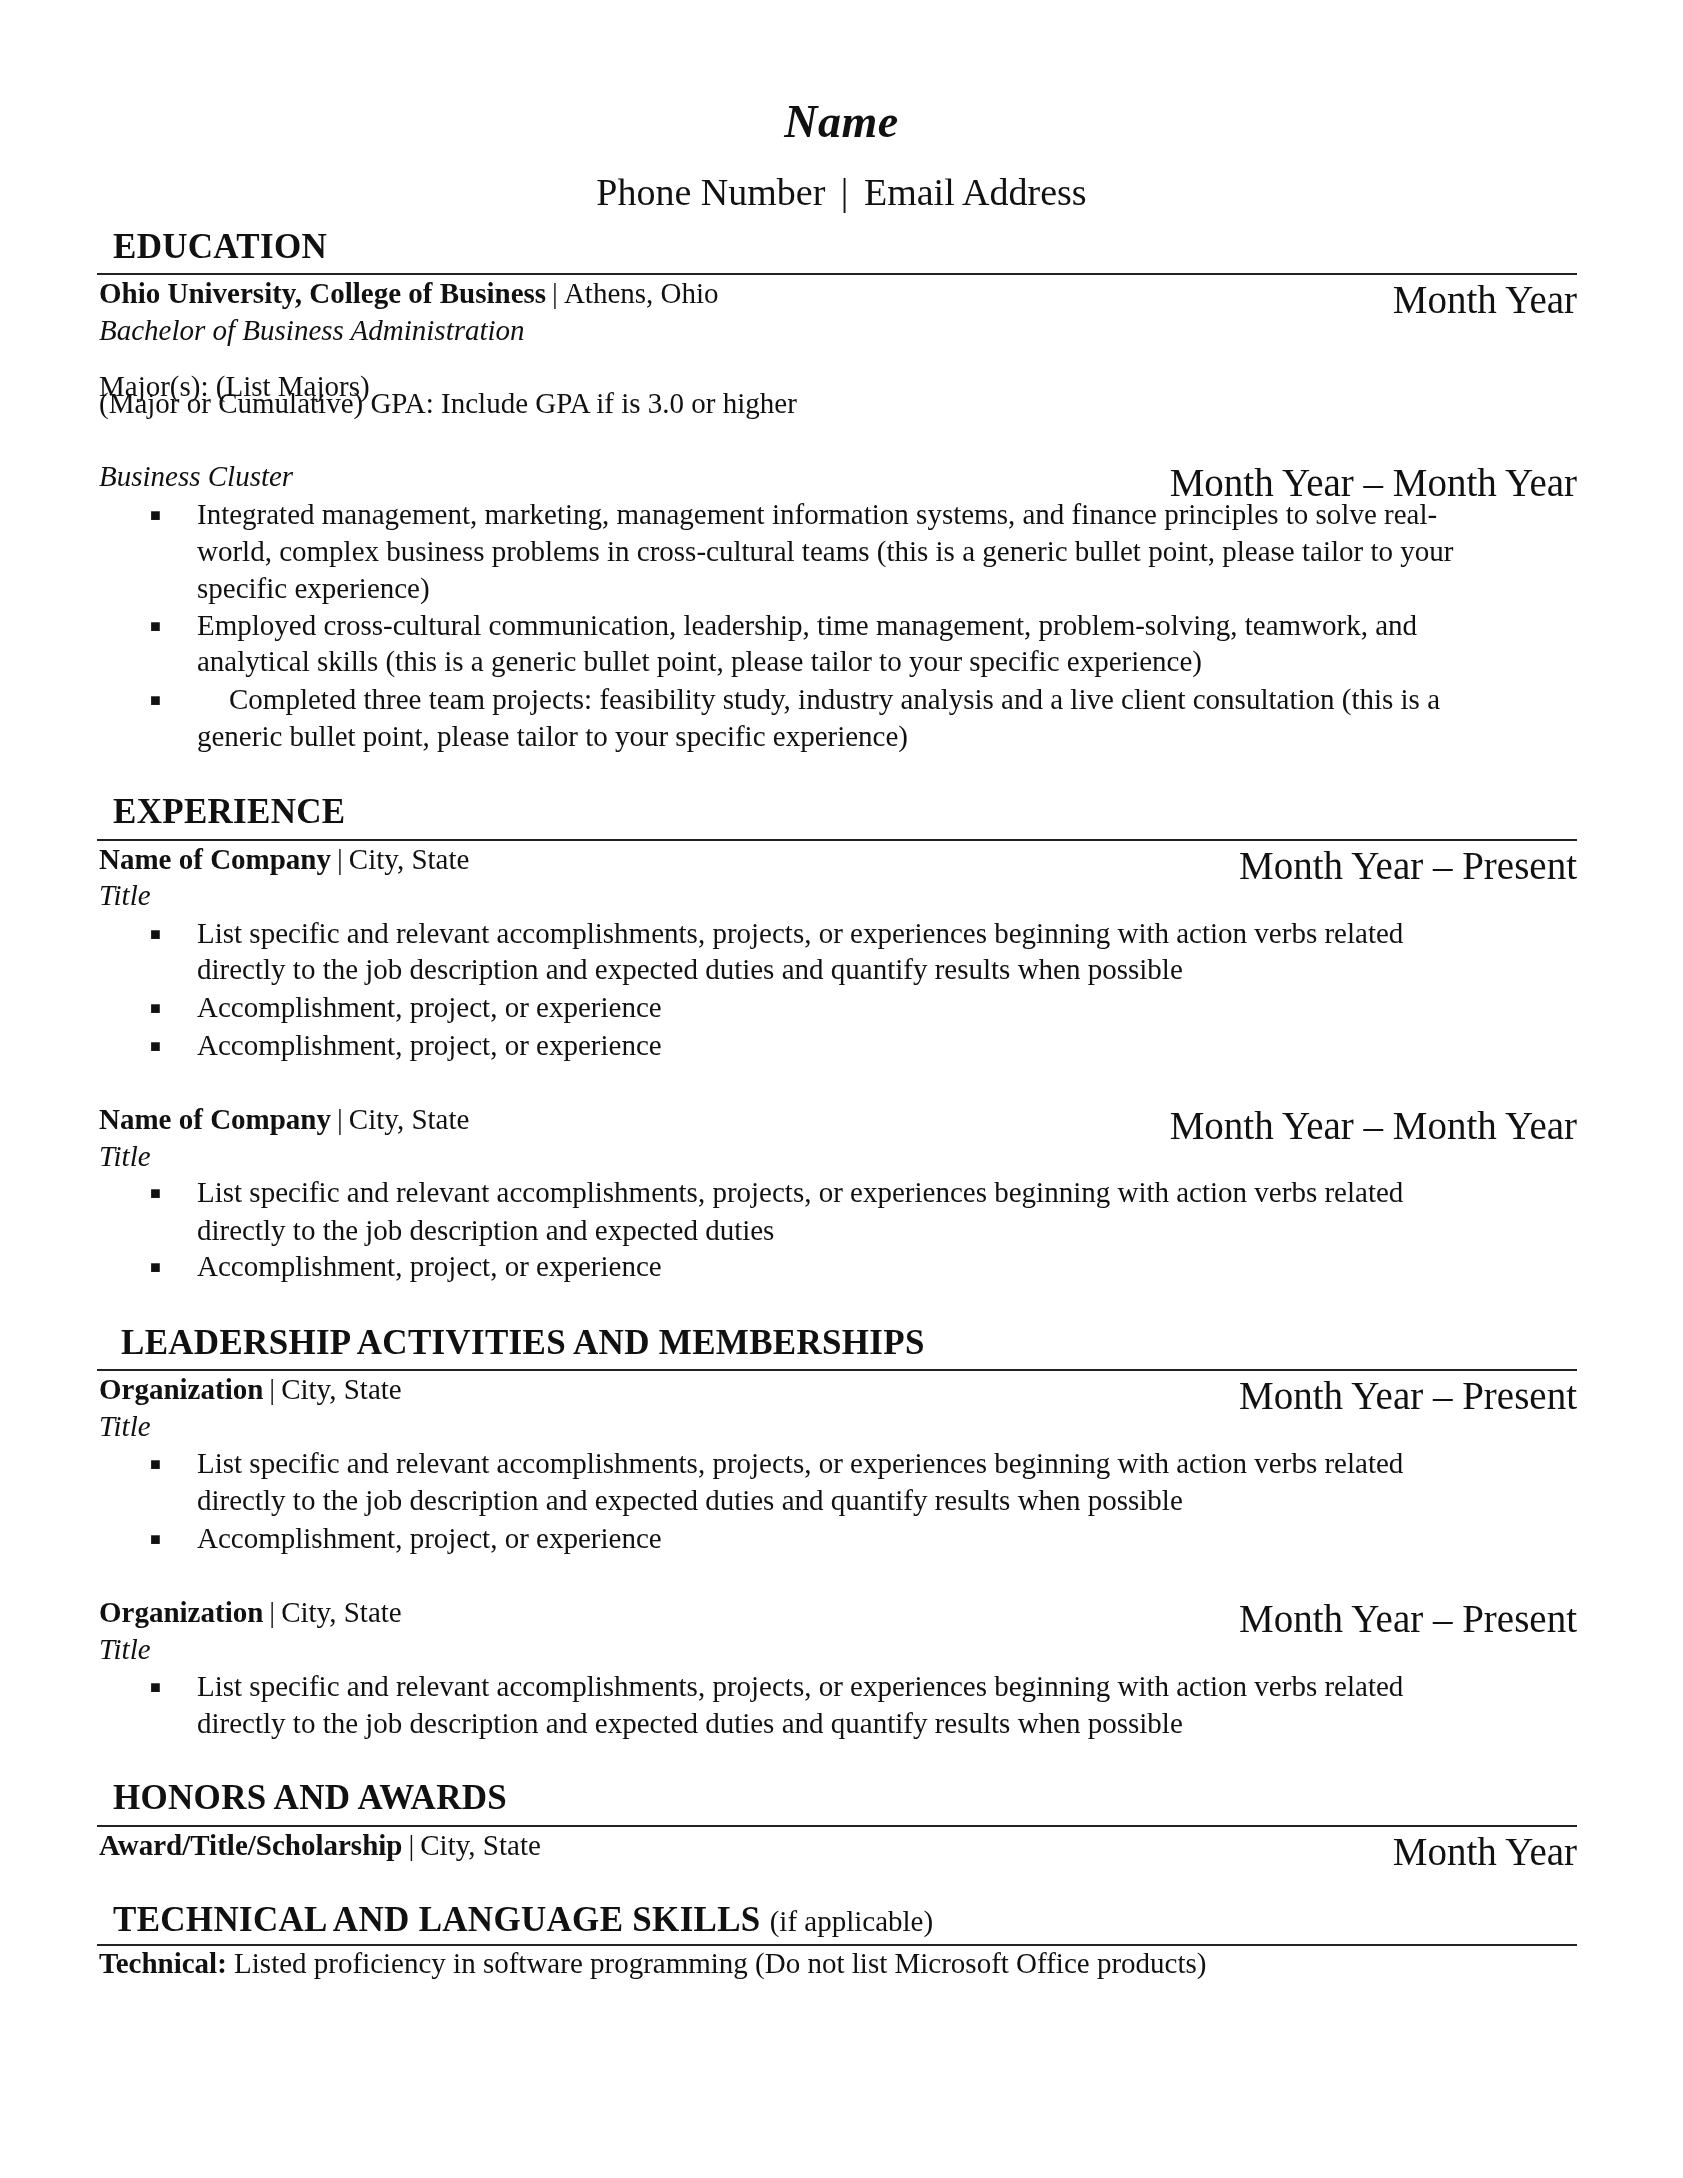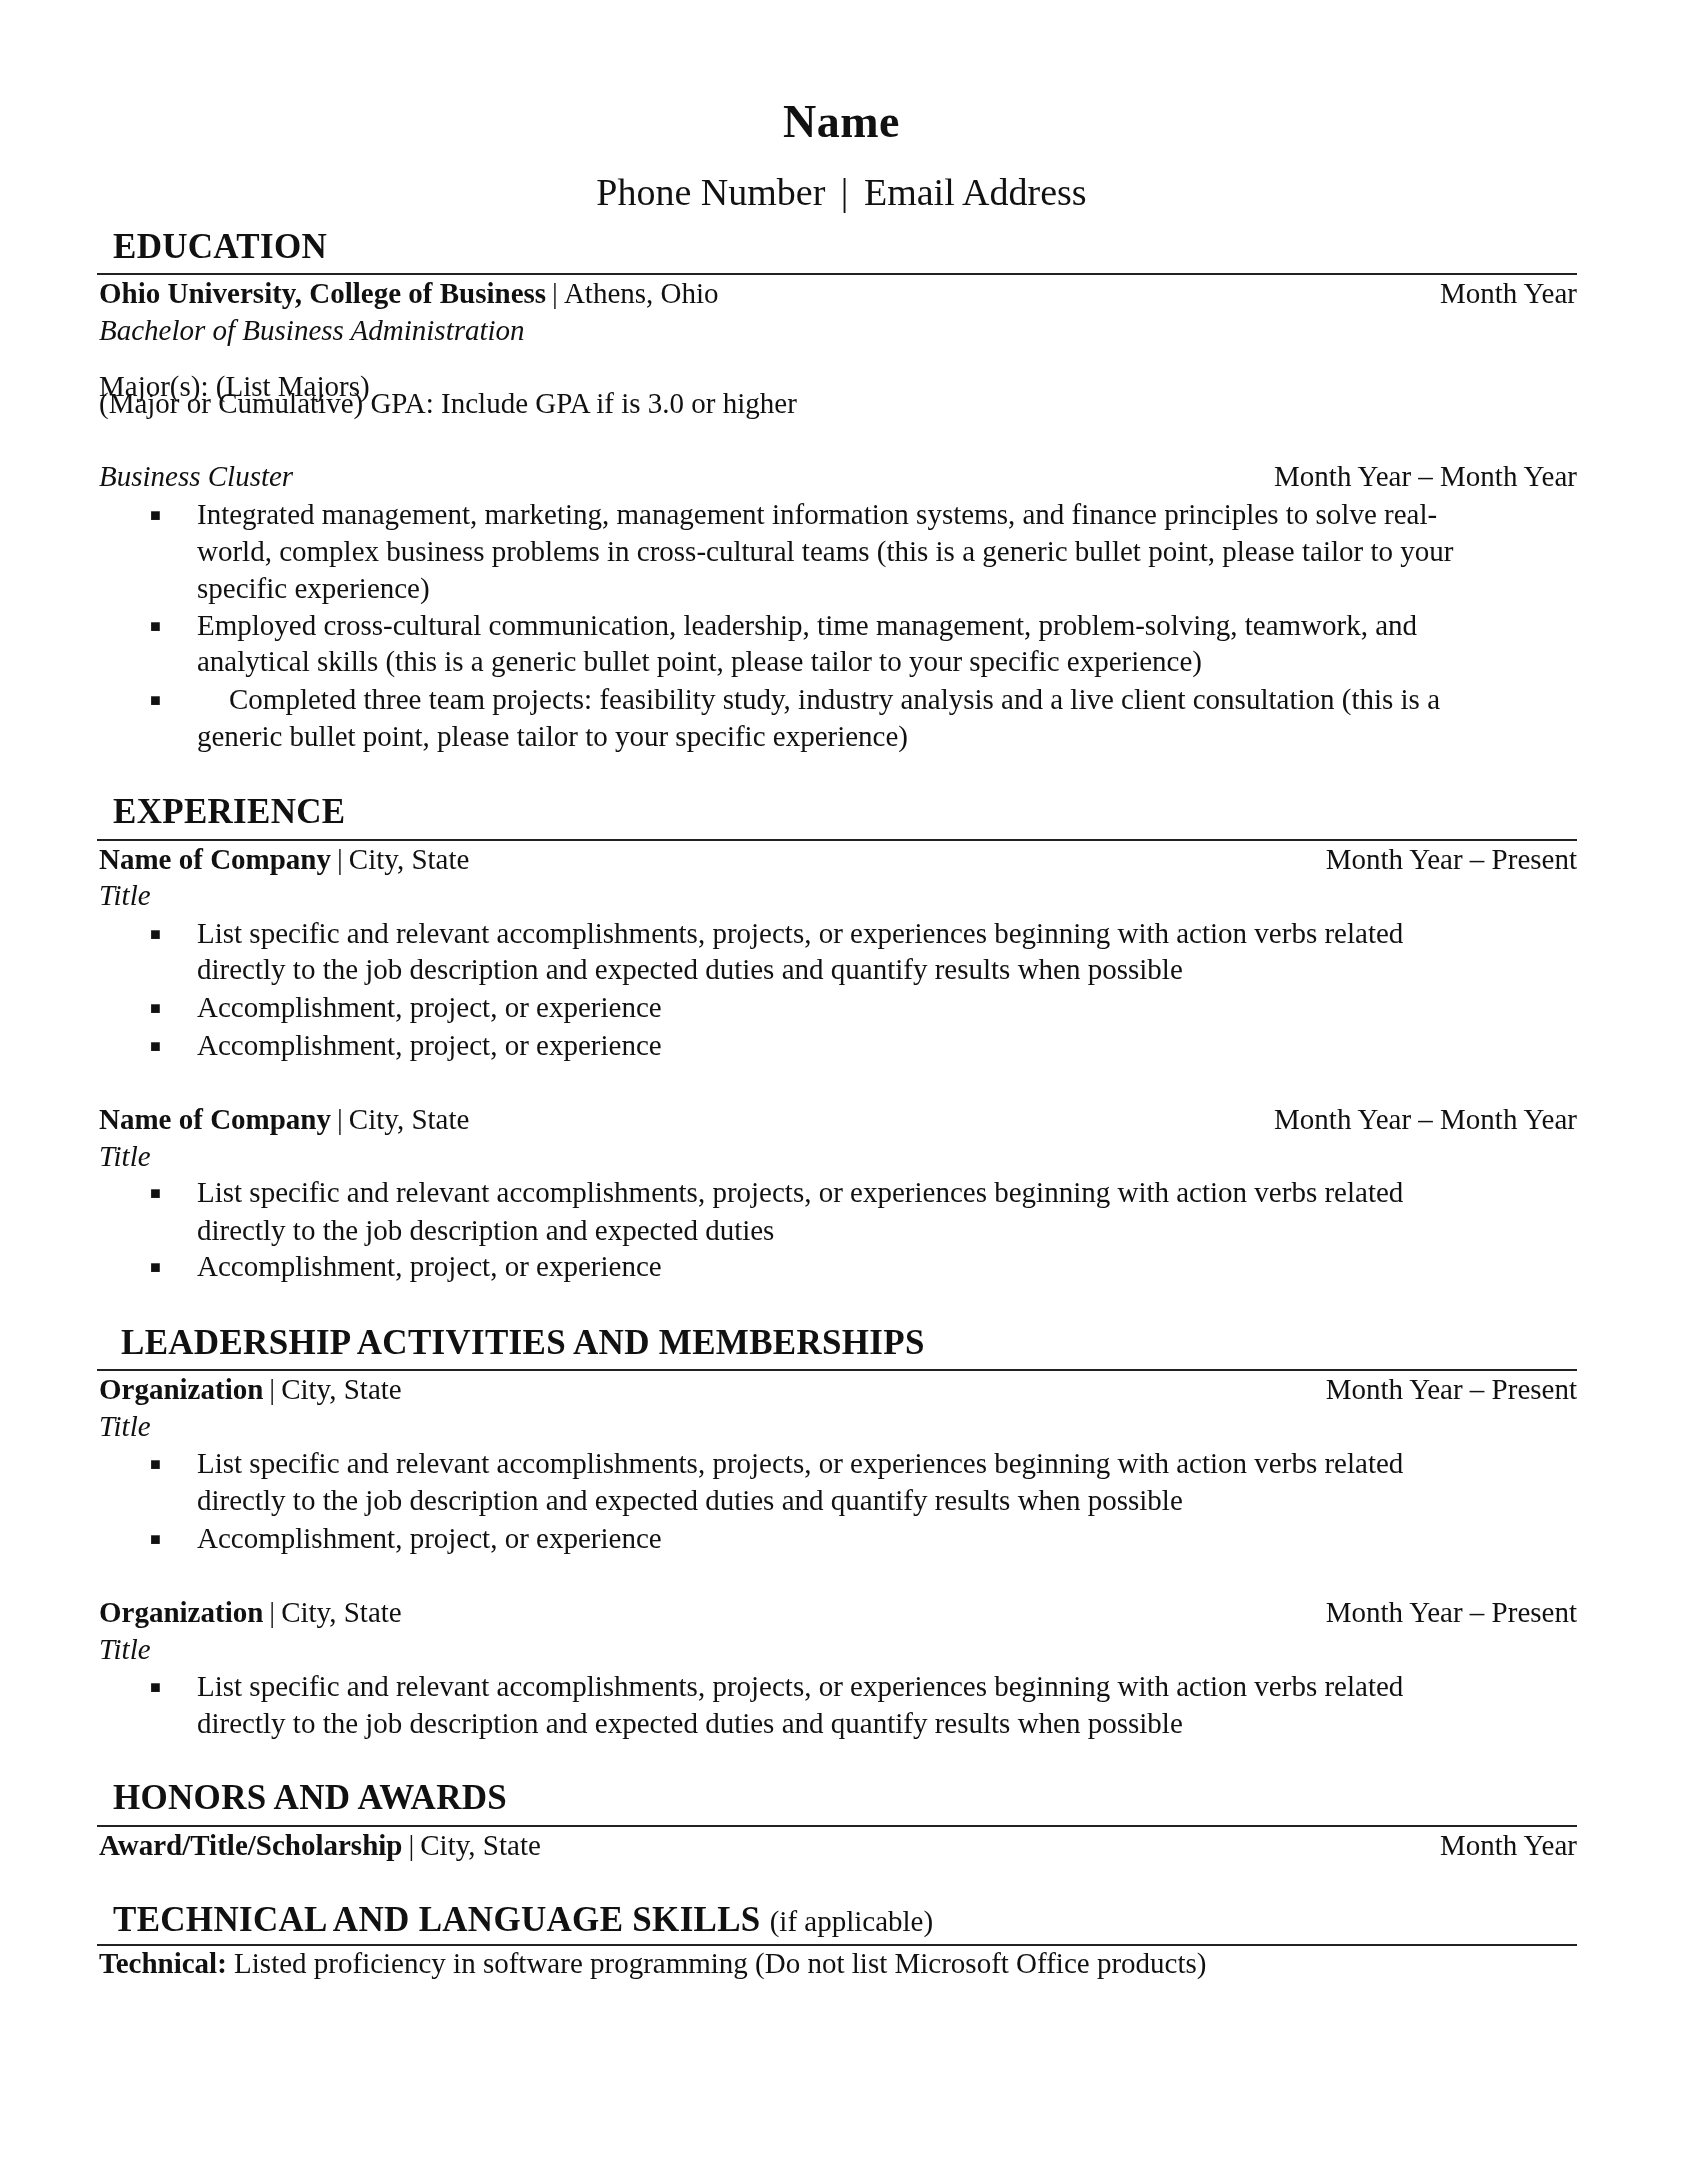--- a/index.html
+++ b/index.html
@@ -1,28 +1,28 @@
 <!DOCTYPE html>
 <html><head>
 <meta charset="utf-8">
 <style>
   html, body { margin:0; padding:0; background:#ffffff; }
   body { width:1683px; height:2178px; position:relative; overflow:hidden;
          font-family:"Liberation Serif","DejaVu Serif",serif; color:#111; }
   .page { position:absolute; left:0; top:0; width:1683px; height:2178px; }
   .abs { position:absolute; white-space:nowrap; }
-  .name { left:0; width:1683px; text-align:center; top:95px; font-size:46px; font-weight:bold; letter-spacing:0.5px; }
+  .name { left:0; width:1683px; text-align:center; top:95px; font-size:46px; font-weight:bold; letter-spacing:0.5px;font-style:italic; }
   .contact { left:0; width:1683px; text-align:center; top:170px; font-size:38px; }
   .sec-head { left:113px; font-size:35px; font-weight:bold; letter-spacing:0.3px; }
   .sec-head .sub { font-weight:normal; font-size:29px; letter-spacing:0; }
   .rule { position:absolute; left:97px; width:1480px; height:2px; background:#222; }
   .line { left:99px; font-size:29px; }
   .line b { font-weight:bold; }
   .sep { padding:0 6px; }
-  .date { right:106px; font-size:29px; text-align:center; }
+  .date { right:106px; font-size:39px; text-align:center; }
   .italic { font-style:italic; }
   .bullet { left:150px; font-size:18px; }
   .btext { left:197px; font-size:29px; }
 </style>
 </head>
 <body>
 
 <div class="page">
 
   <div class="abs name">Name</div>

